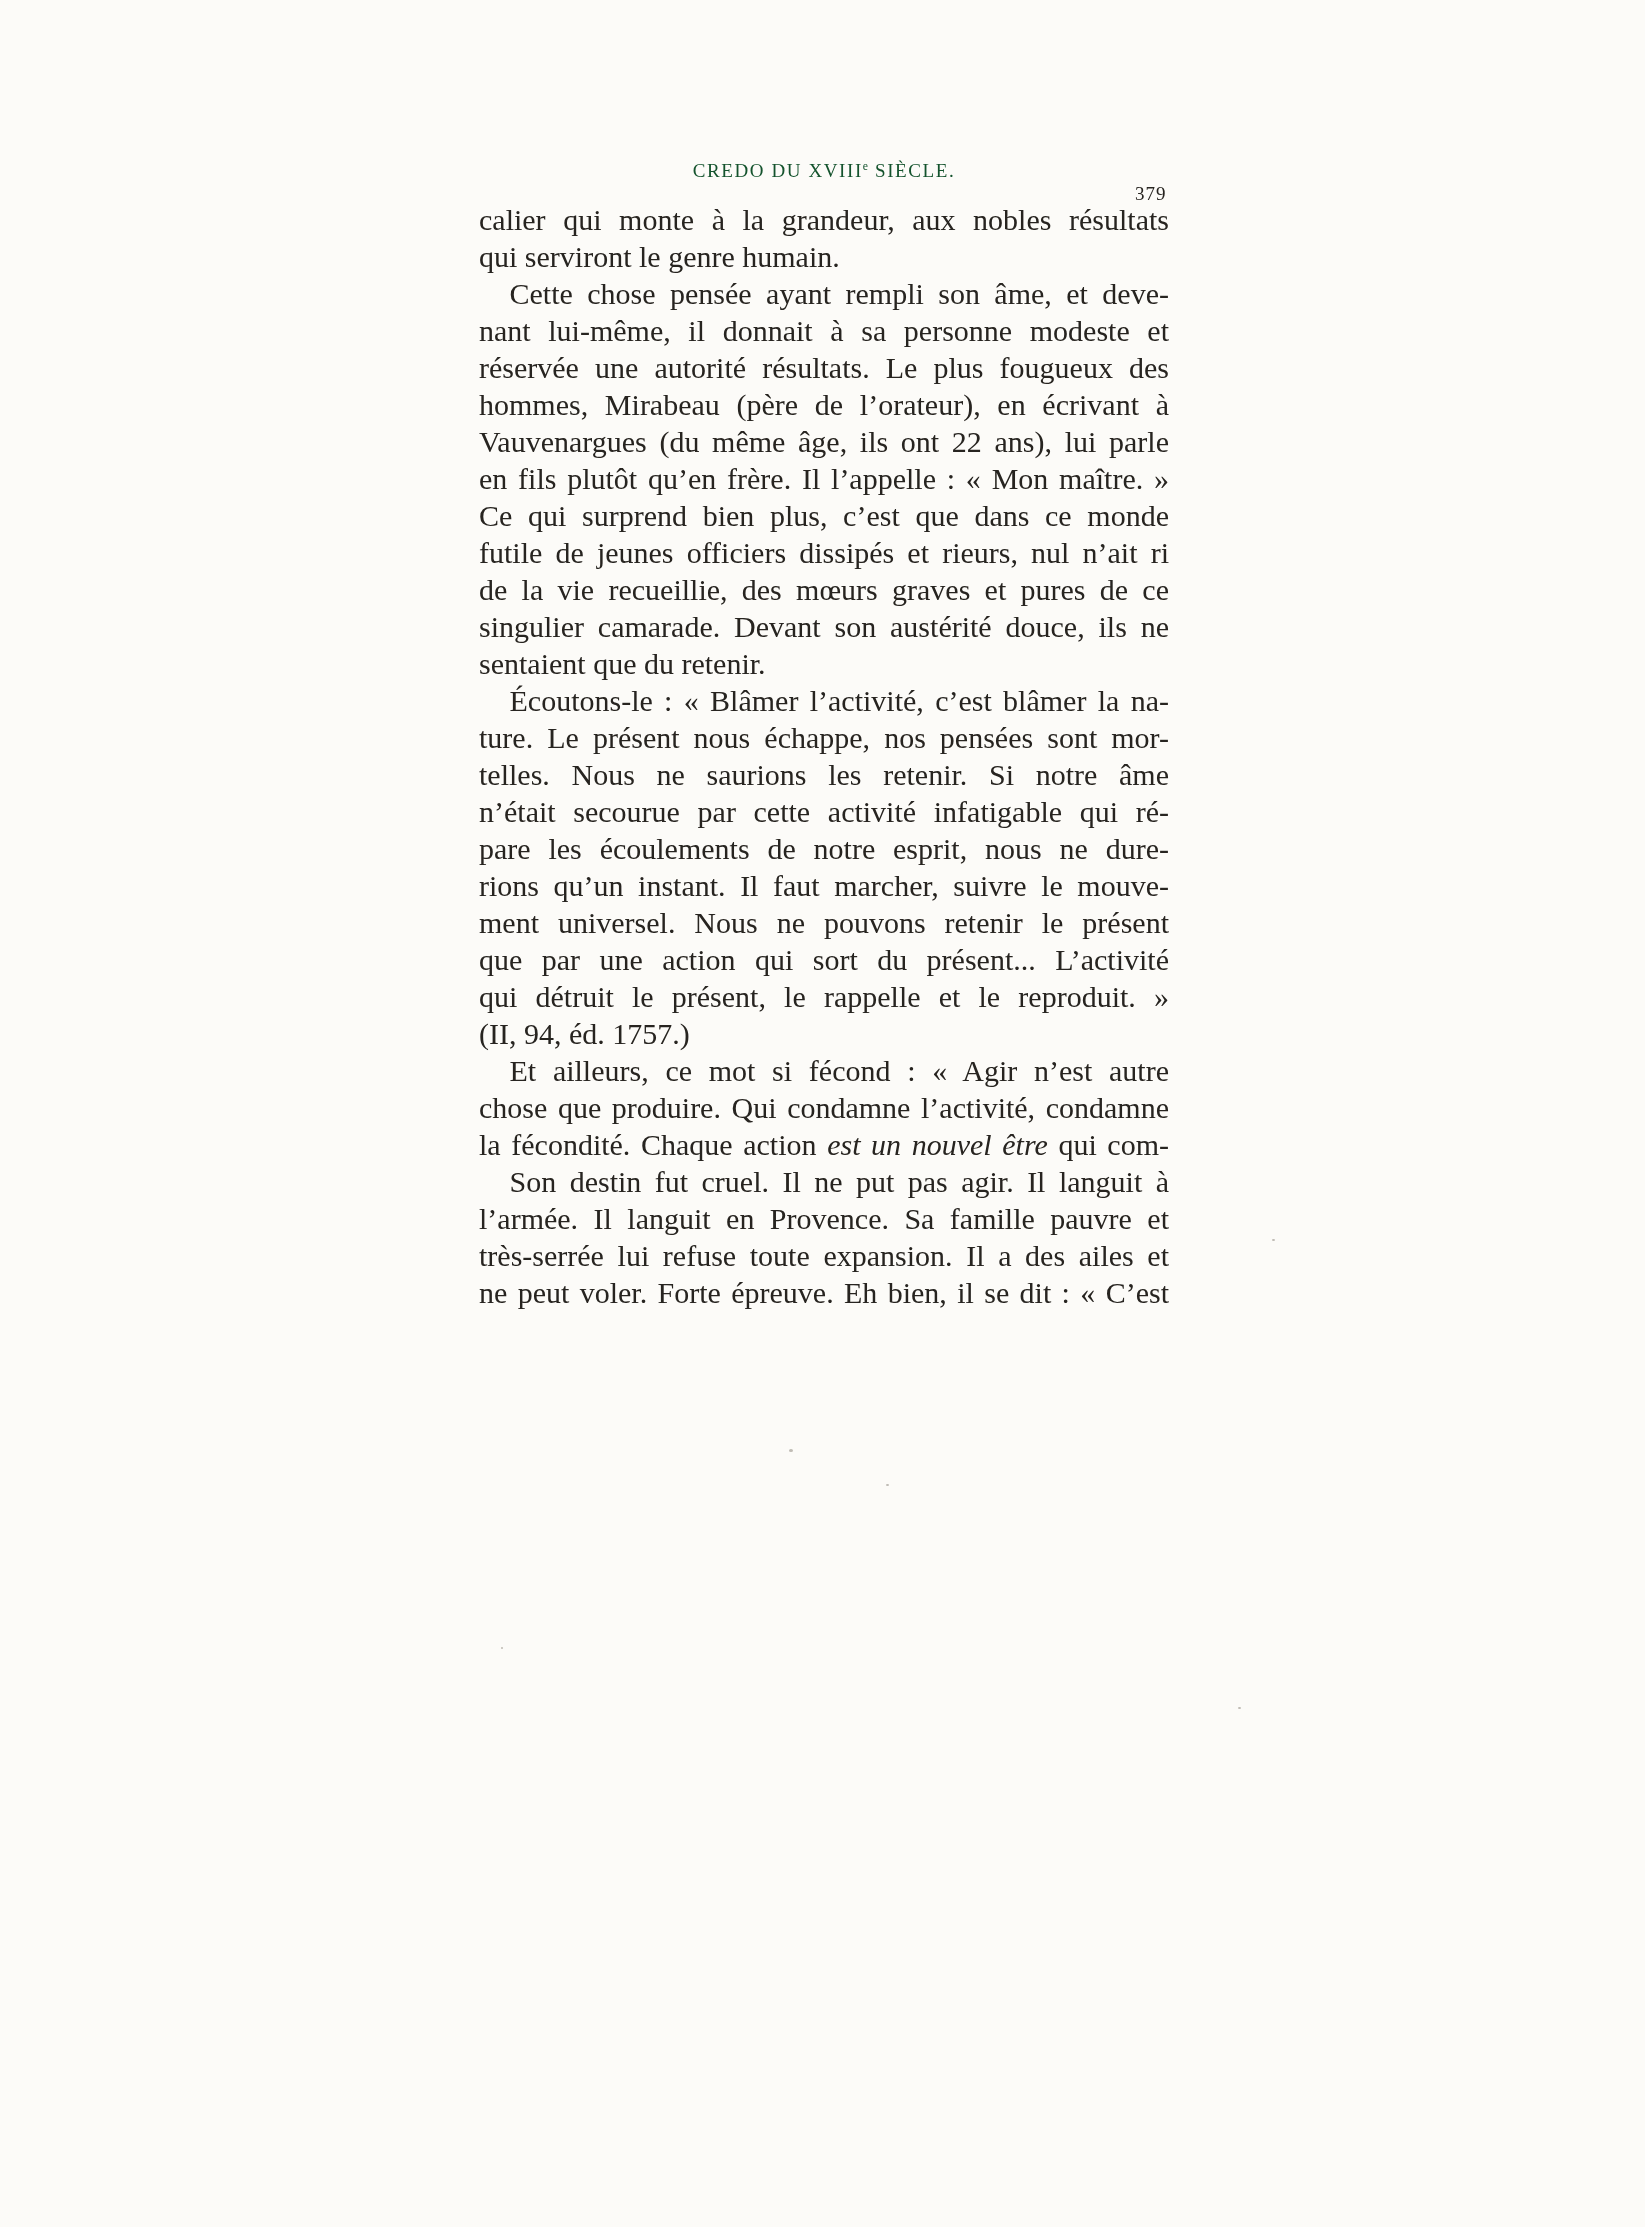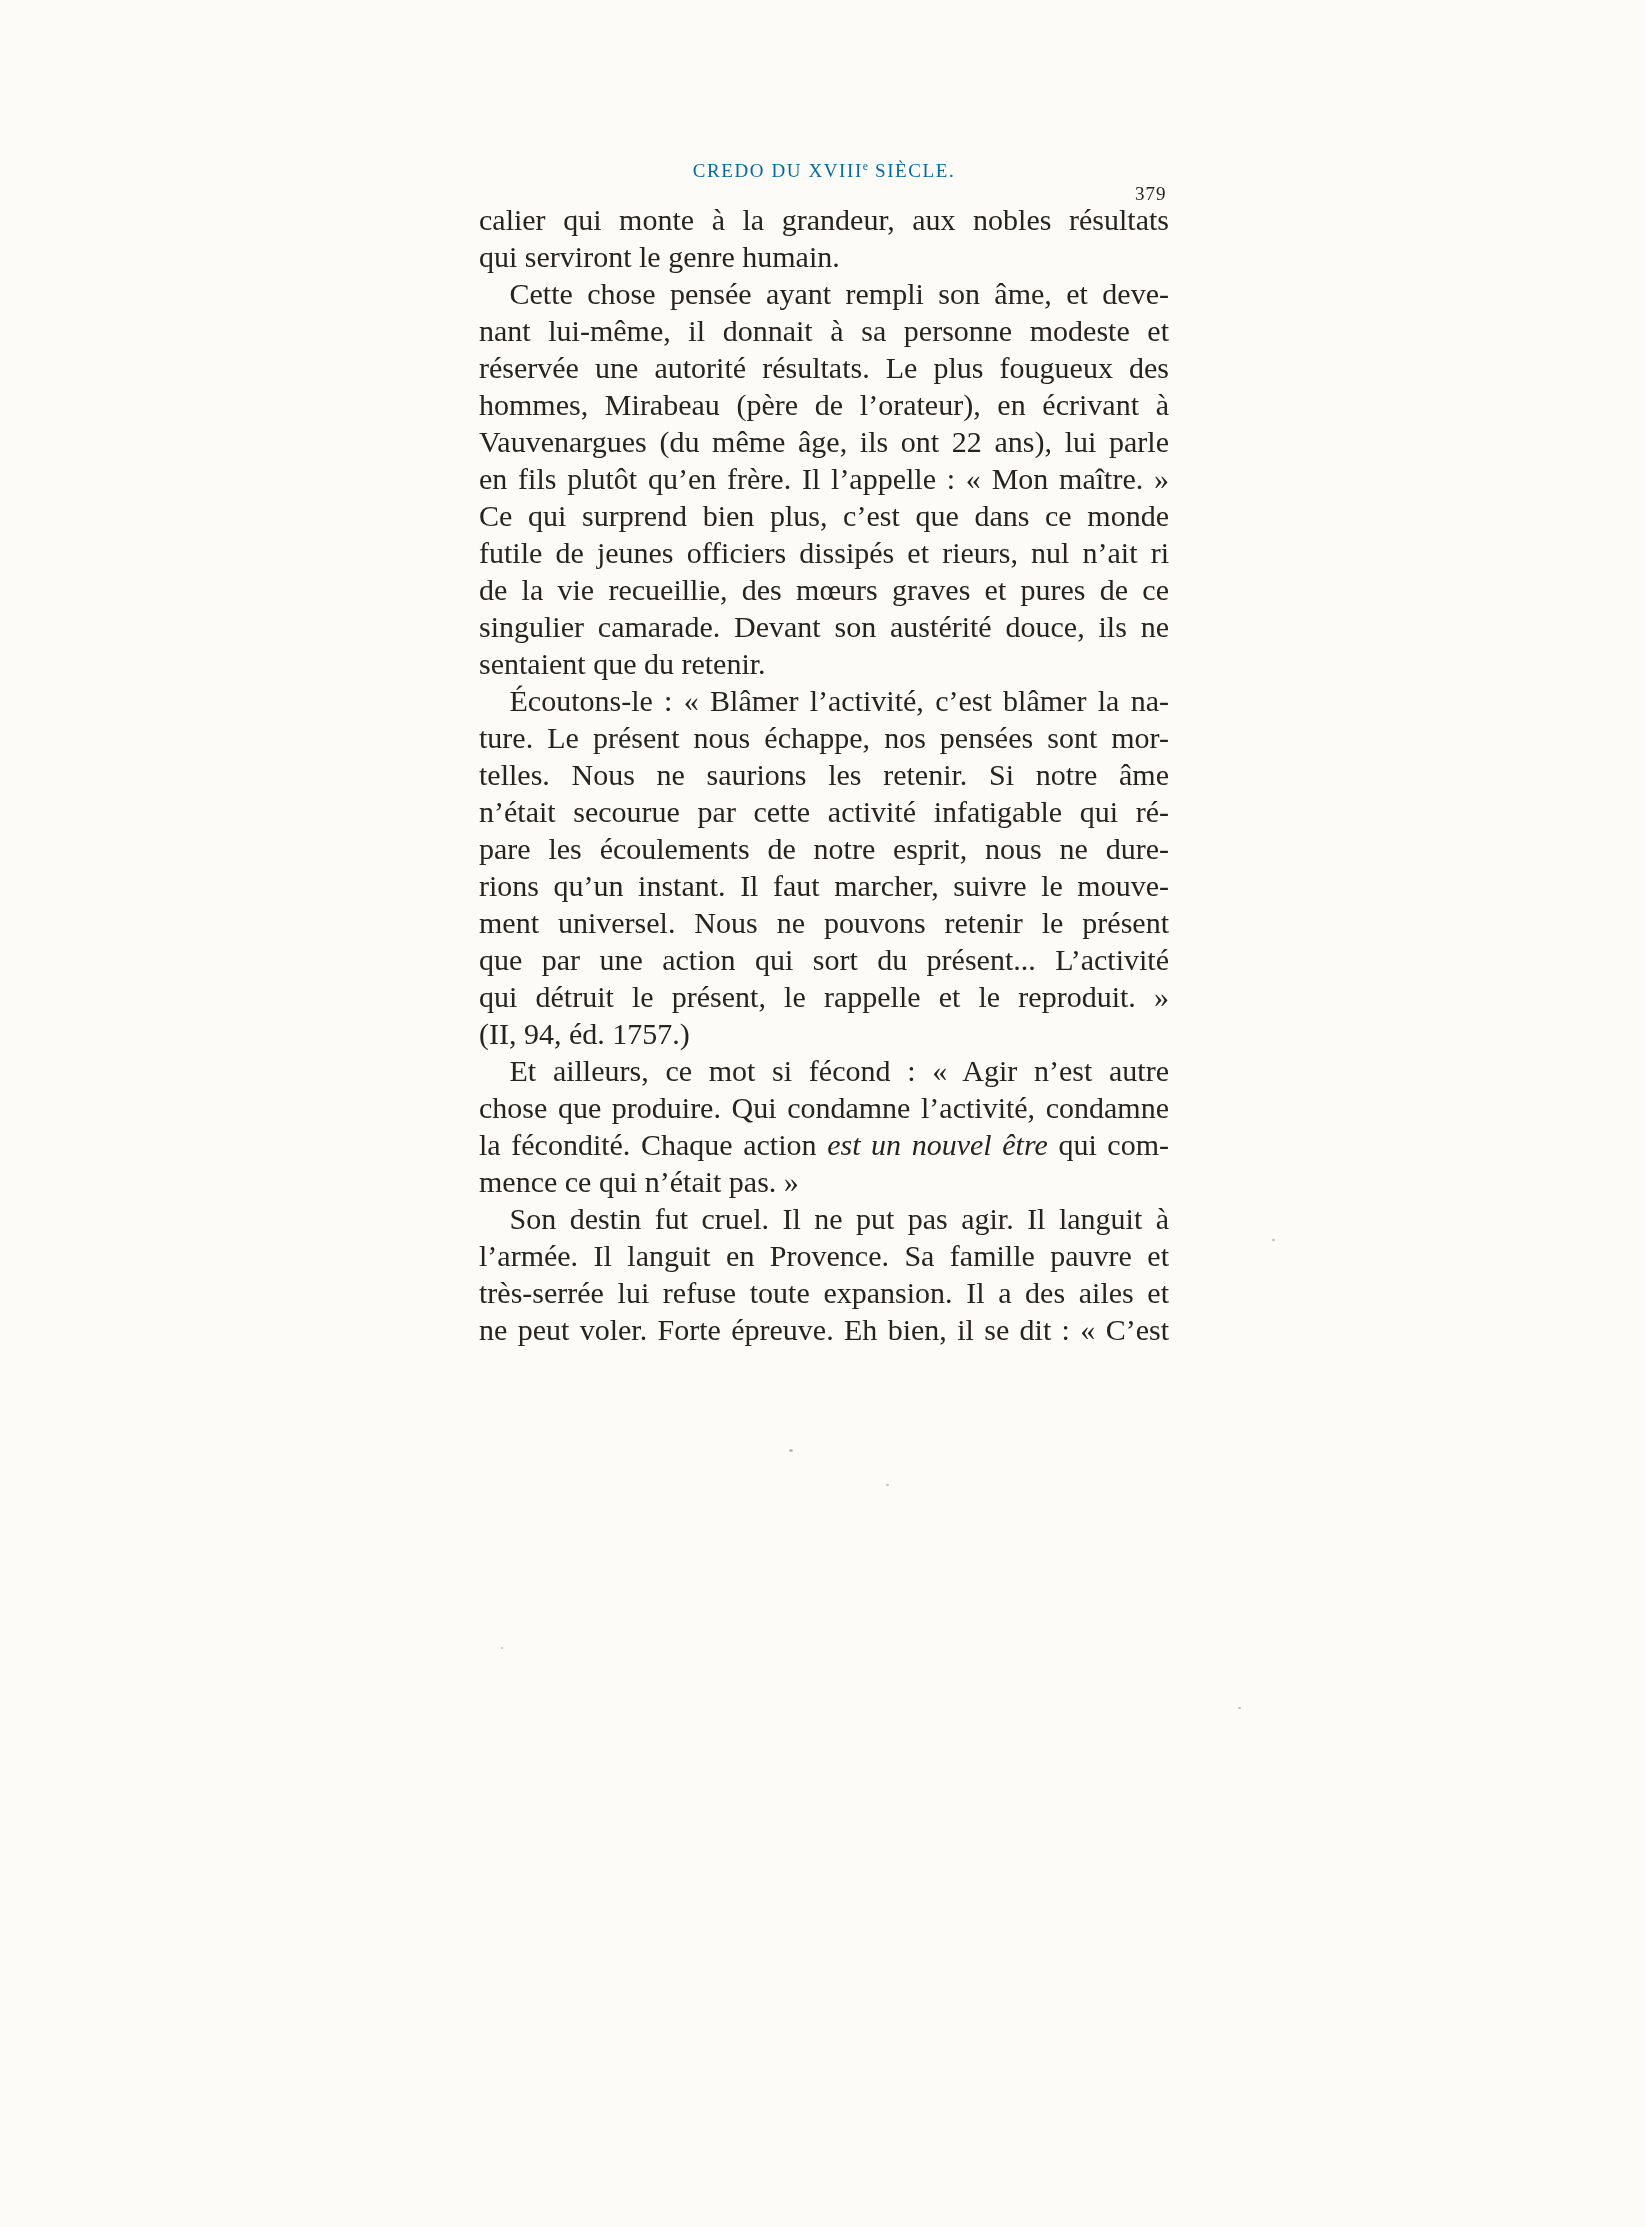--- a/index.html
+++ b/index.html
@@ -20,21 +20,21 @@
     position: absolute;
     left: 479px;
     top: 160px;
     width: 690px;
     height: 28px;
   }
   .page-title {
     text-align: center;
     font-size: 19px;
     letter-spacing: 1.6px;
-    color: #0369a1;
+    color: #14532d;
   }
   .page-title sup {
     font-size: 0.62em;
     vertical-align: super;
     letter-spacing: 0.6px;
   }
   .page-number {
     position: absolute;
     right: 2.5px;
     top: 0;
@@ -107,21 +107,20 @@
         <div class="line">rions qu’un instant. Il faut marcher, suivre le mouve-</div>
         <div class="line">ment universel. Nous ne pouvons retenir le présent</div>
         <div class="line">que par une action qui sort du présent... L’activité</div>
         <div class="line">qui détruit le présent, le rappelle et le reproduit. »</div>
         <div class="line last">(II, 94, éd. 1757.)</div>
       </div>
       <div class="paragraph indent">
         <div class="line">Et ailleurs, ce mot si fécond : « Agir n’est autre</div>
         <div class="line">chose que produire. Qui condamne l’activité, condamne</div>
         <div class="line"><span>la fécondité. Chaque action </span><span class="italic">est un nouvel être</span><span> qui com-</span></div>
-        <div class="line last">mence ce qui n’était pas. »</div>
       </div>
       <div class="paragraph indent">
         <div class="line">Son destin fut cruel. Il ne put pas agir. Il languit à</div>
         <div class="line">l’armée. Il languit en Provence. Sa famille pauvre et</div>
         <div class="line">très-serrée lui refuse toute expansion. Il a des ailes et</div>
         <div class="line">ne peut voler. Forte épreuve. Eh bien, il se dit : « C’est</div>
       </div>
     </div>
 
   <div class="speck" style="left:789px; top:1449px; width:3.8px; height:3.2px;"></div>

